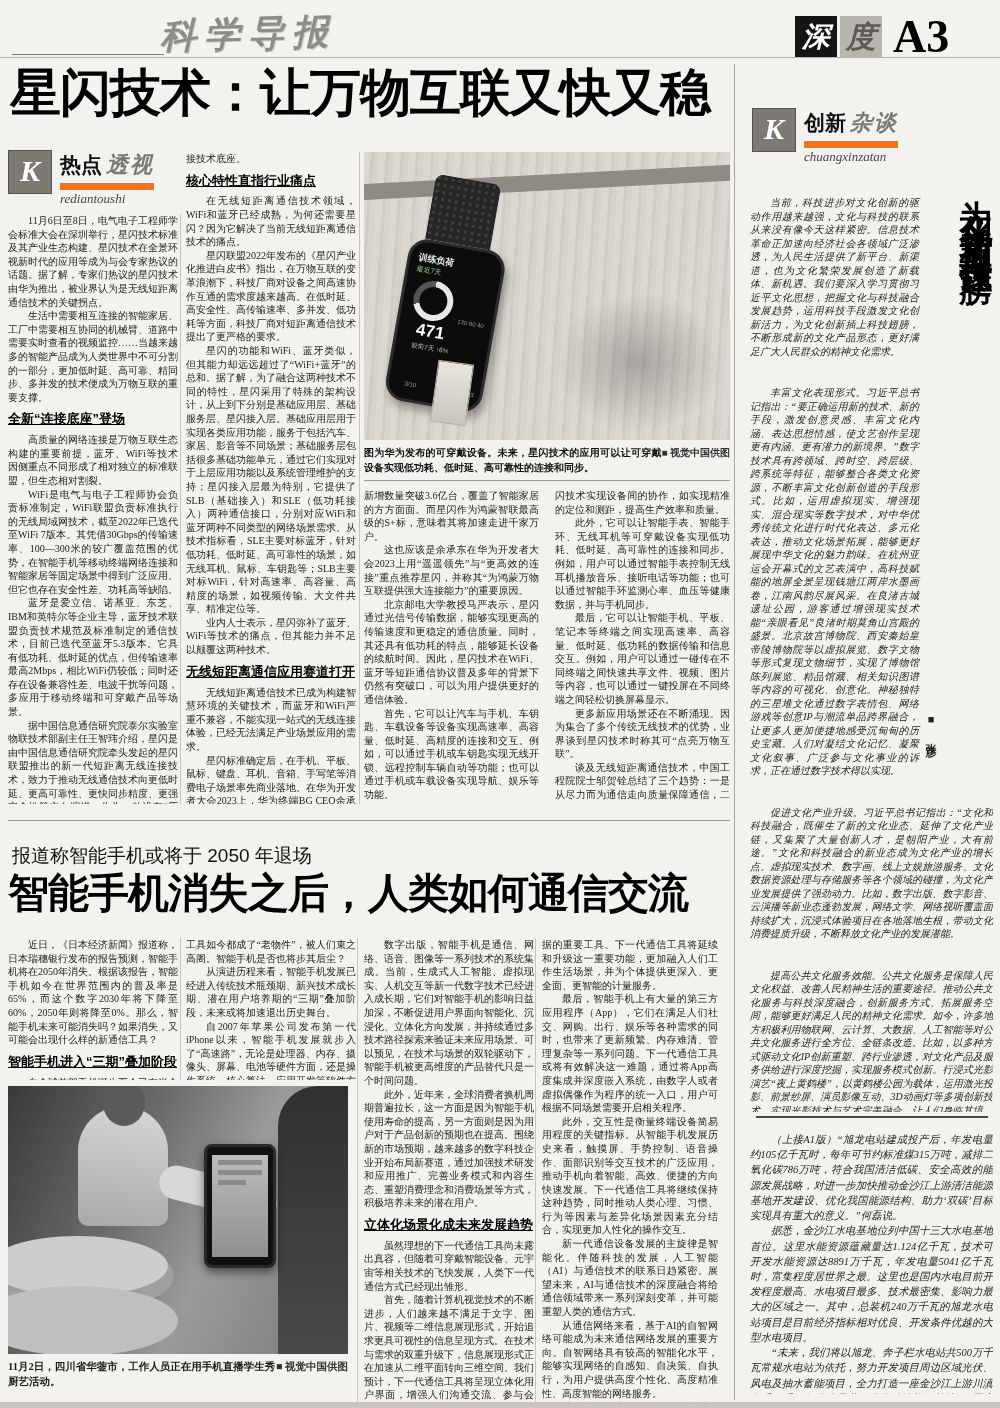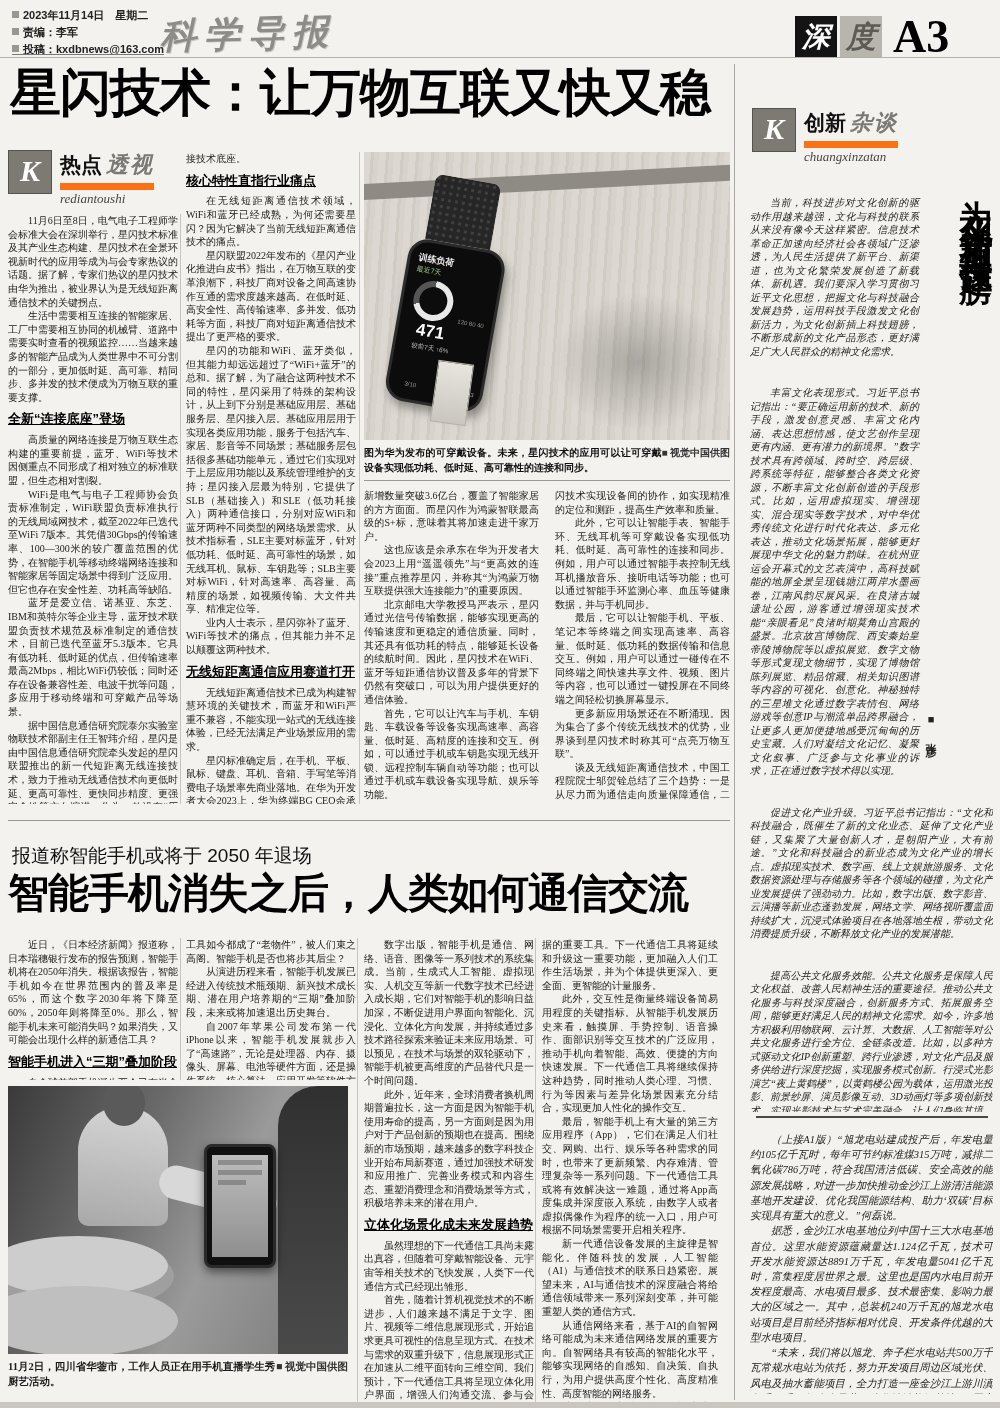--- a/index.html
+++ b/index.html
@@ -87,25 +87,20 @@
   .cont-rule{position:absolute;left:756px;top:1116px;width:232px;height:2px;background:#4a4845;}
   .continued{position:absolute;left:750px;top:1132px;width:243px;height:262px;overflow:hidden;
              font:italic 10.5px/1.45 "Liberation Serif",serif;text-align:justify;color:#1d1d1d;}
   .botband{position:absolute;left:0;top:1402px;width:1000px;height:6px;background:#c9c6bf;}
 </style>
 </head>
 <body>
 
 <div id="page">
 
-  <div class="meta">
-    <div class="row"><span class="sq"></span><span>2023年11月14日　星期二</span></div>
-    <div class="row"><span class="sq"></span><span>责编：李军</span></div>
-    <div class="row"><span class="sq"></span><span>投稿：kxdbnews@163.com</span></div>
-  </div>
   <div class="meta-line"></div>
   <div class="masthead">科学导报</div>
   <div class="deepwrap">
     <div class="deep1">深</div>
     <div class="deep2">度</div>
     <div class="a3">A3</div>
   </div>
   <div class="hdr-rule"></div>
 
   <div class="headline">星闪技术：让万物互联又快又稳</div>
@@ -255,22 +250,22 @@
     <div class="subhead">立体化场景化成未来发展趋势</div>
     <div>
         <p class="para">虽然理想的下一代通信工具尚未露出真容，但随着可穿戴智能设备、元宇宙等相关技术的飞快发展，人类下一代通信方式已经现出雏形。</p>
         <p class="para">首先，随着计算机视觉技术的不断进步，人们越来越不满足于文字、图片、视频等二维信息展现形式，开始追求更具可视性的信息呈现方式。在技术与需求的双重升级下，信息展现形式正在加速从二维平面转向三维空间。我们预计，下一代通信工具将呈现立体化用户界面，增强人们沟通交流、参与会议、开展研讨等线上活动的临场感。</p>
       </div>
   </div>
 
   <div class="col bodytext" style="left:542px;top:938px;width:176px;height:466px;">
     <p class="para noind">据的重要工具。下一代通信工具将延续和升级这一重要功能，更加融入人们工作生活场景，并为个体提供更深入、更全面、更智能的计量服务。</p>
     <div>
+        <p class="para">最后，智能手机上有大量的第三方应用程序（App），它们在满足人们社交、网购、出行、娱乐等各种需求的同时，也带来了更新频繁、内存难清、管理复杂等一系列问题。下一代通信工具或将有效解决这一难题，通过将App高度集成并深度嵌入系统，由数字人或者虚拟偶像作为程序的统一入口，用户可根据不同场景需要开启相关程序。</p>
         <p class="para">此外，交互性是衡量终端设备简易用程度的关键指标。从智能手机发展历史来看，触摸屏、手势控制、语音操作、面部识别等交互技术的广泛应用，推动手机向着智能、高效、便捷的方向快速发展。下一代通信工具将继续保持这种趋势，同时推动人类心理、习惯、行为等因素与差异化场景因素充分结合，实现更加人性化的操作交互。</p>
-        <p class="para">最后，智能手机上有大量的第三方应用程序（App），它们在满足人们社交、网购、出行、娱乐等各种需求的同时，也带来了更新频繁、内存难清、管理复杂等一系列问题。下一代通信工具或将有效解决这一难题，通过将App高度集成并深度嵌入系统，由数字人或者虚拟偶像作为程序的统一入口，用户可根据不同场景需要开启相关程序。</p>
         <p class="para">新一代通信设备发展的主旋律是智能化。伴随科技的发展，人工智能（AI）与通信技术的联系日趋紧密。展望未来，AI与通信技术的深度融合将给通信领域带来一系列深刻变革，并可能重塑人类的通信方式。</p>
         <p class="para">从通信网络来看，基于AI的自智网络可能成为未来通信网络发展的重要方向。自智网络具有较高的智能化水平，能够实现网络的自感知、自决策、自执行，为用户提供高度个性化、高度精准性、高度智能的网络服务。</p>
         <p class="para">从终端设备来看，个人智能助手具有巨大的应用潜能。当前，个人智能助手已成为全球手机巨头争相布局的重要赛道。未来，个人智能助手将有效帮助用户制订计划、管理生活和处理工作，并可能成为用户与外界沟通和连接的主要渠道。</p>
       </div>
 
   </div>
 
   <div class="vrule" style="left:180px;top:938px;height:142px;"></div>
   <div class="vrule" style="left:357px;top:938px;height:466px;"></div>
   <div class="vrule" style="left:535px;top:938px;height:466px;"></div>

